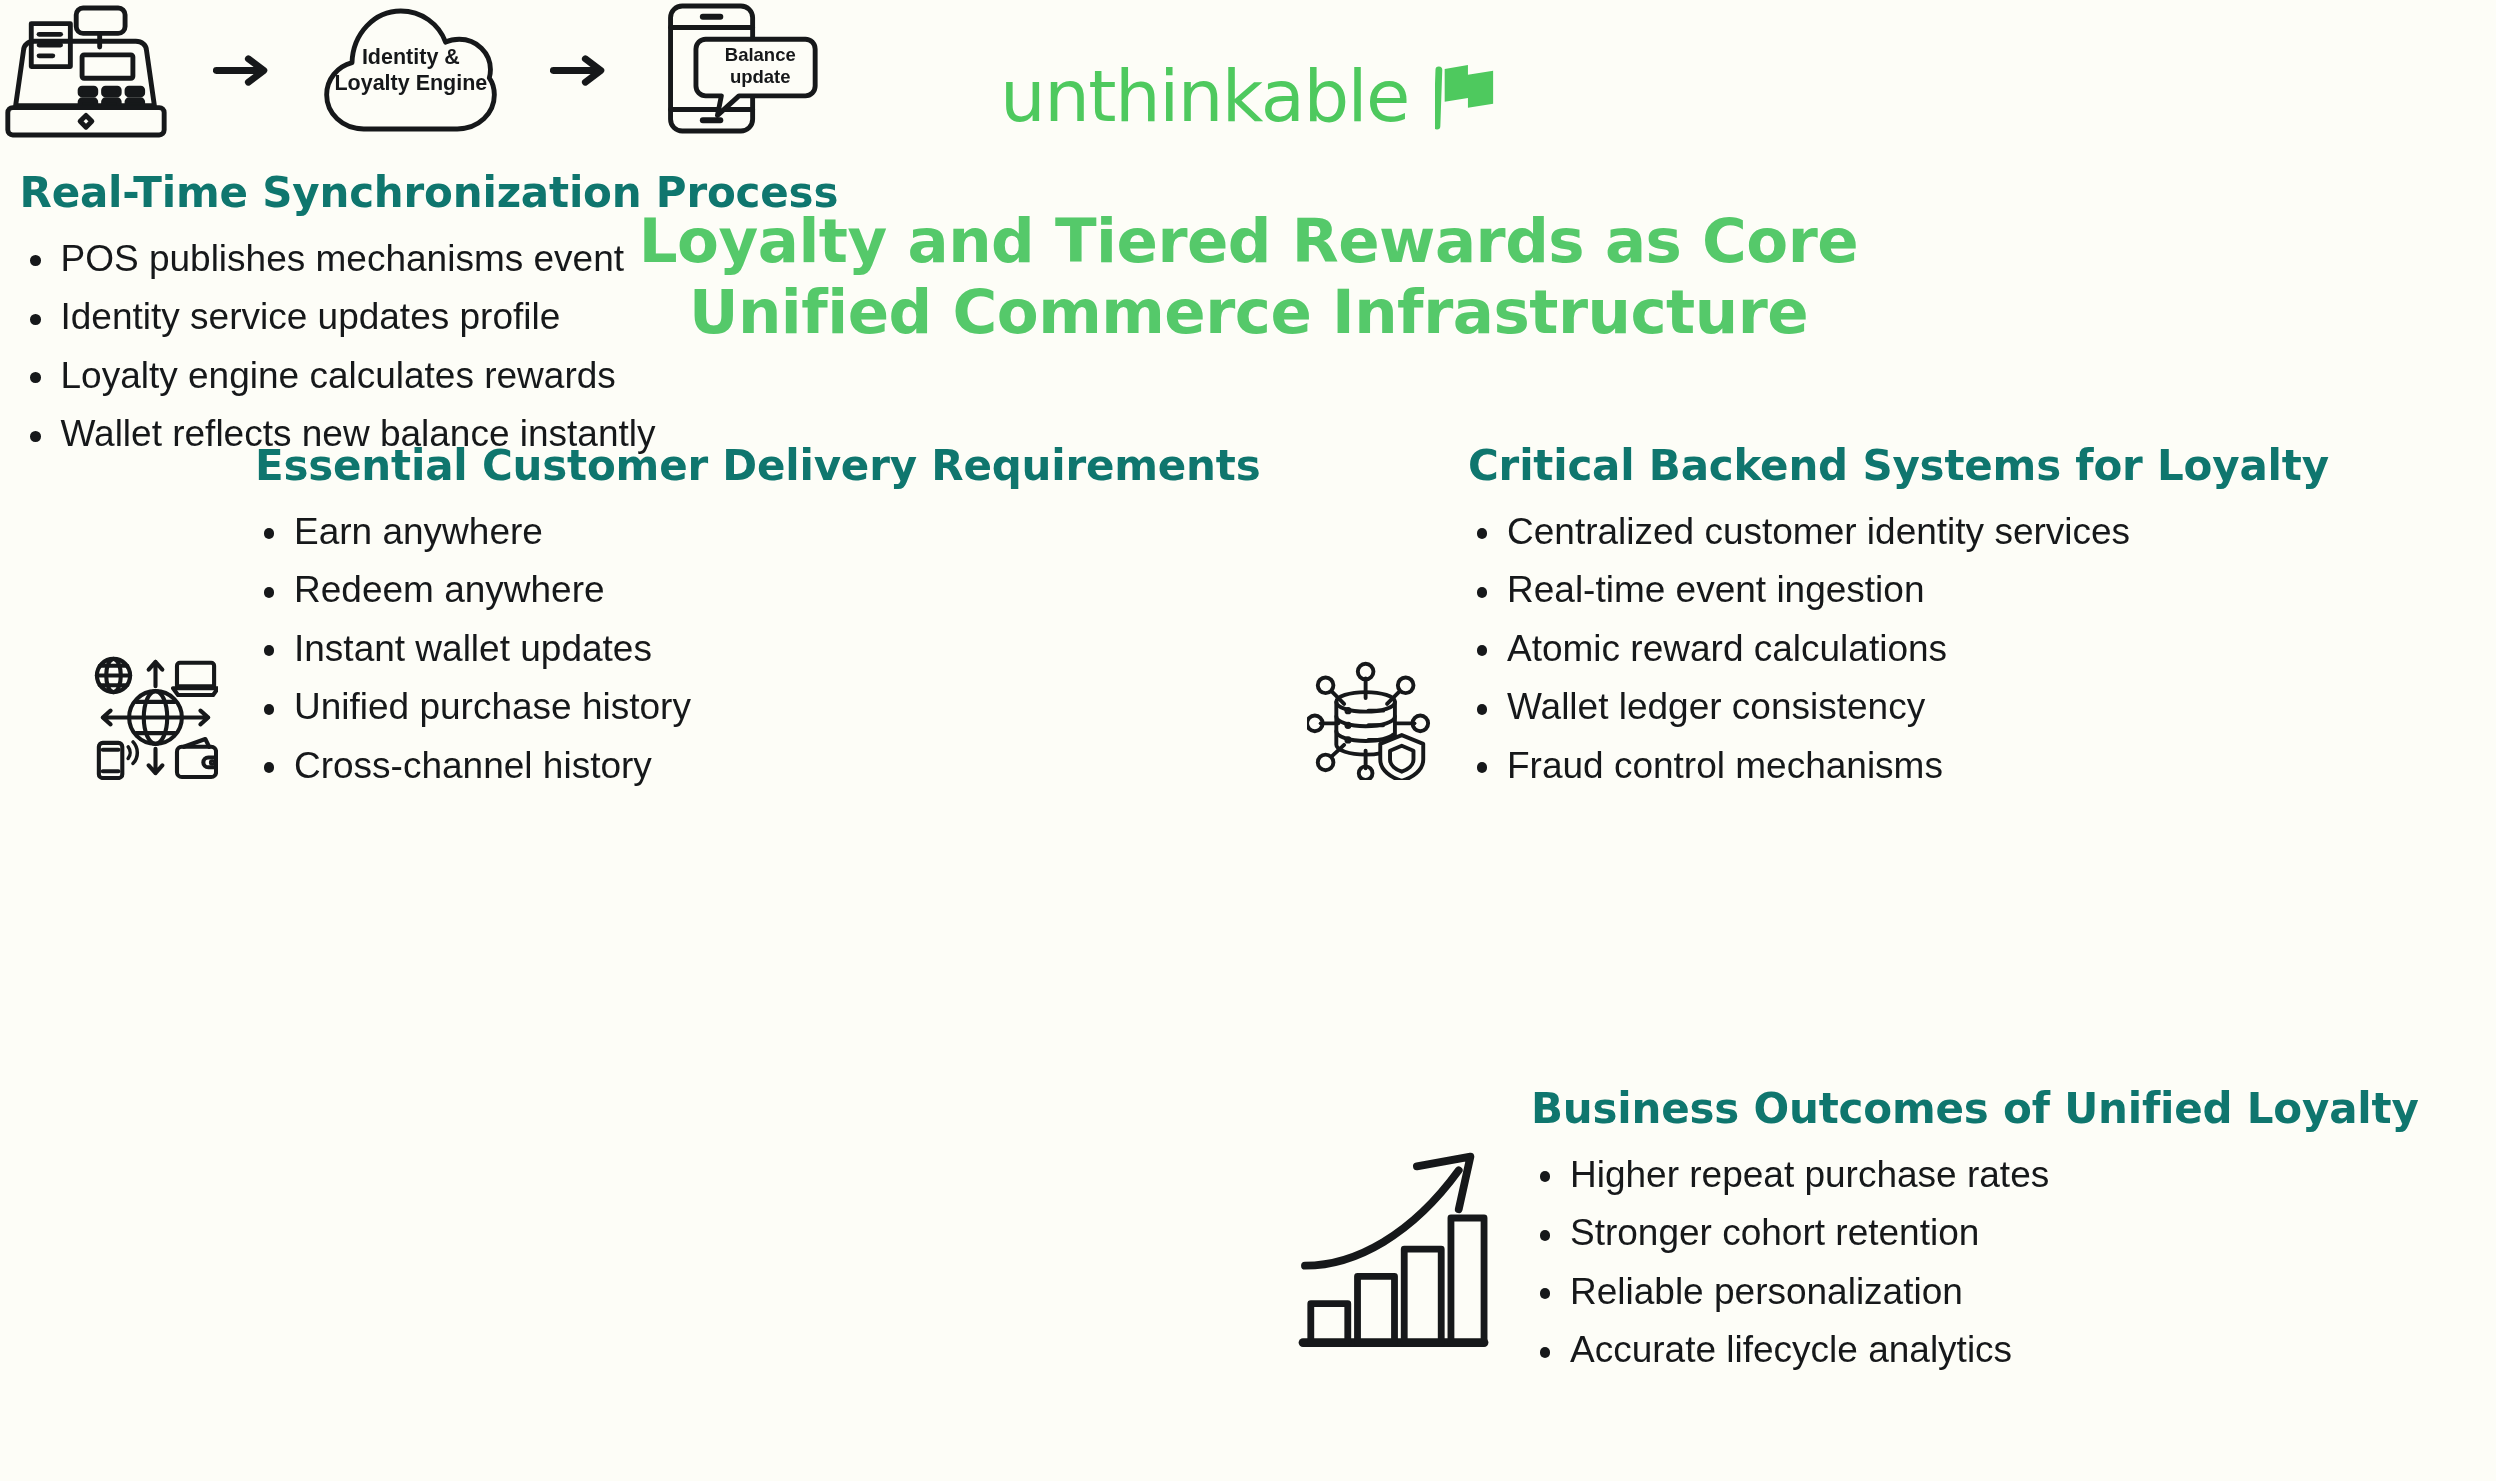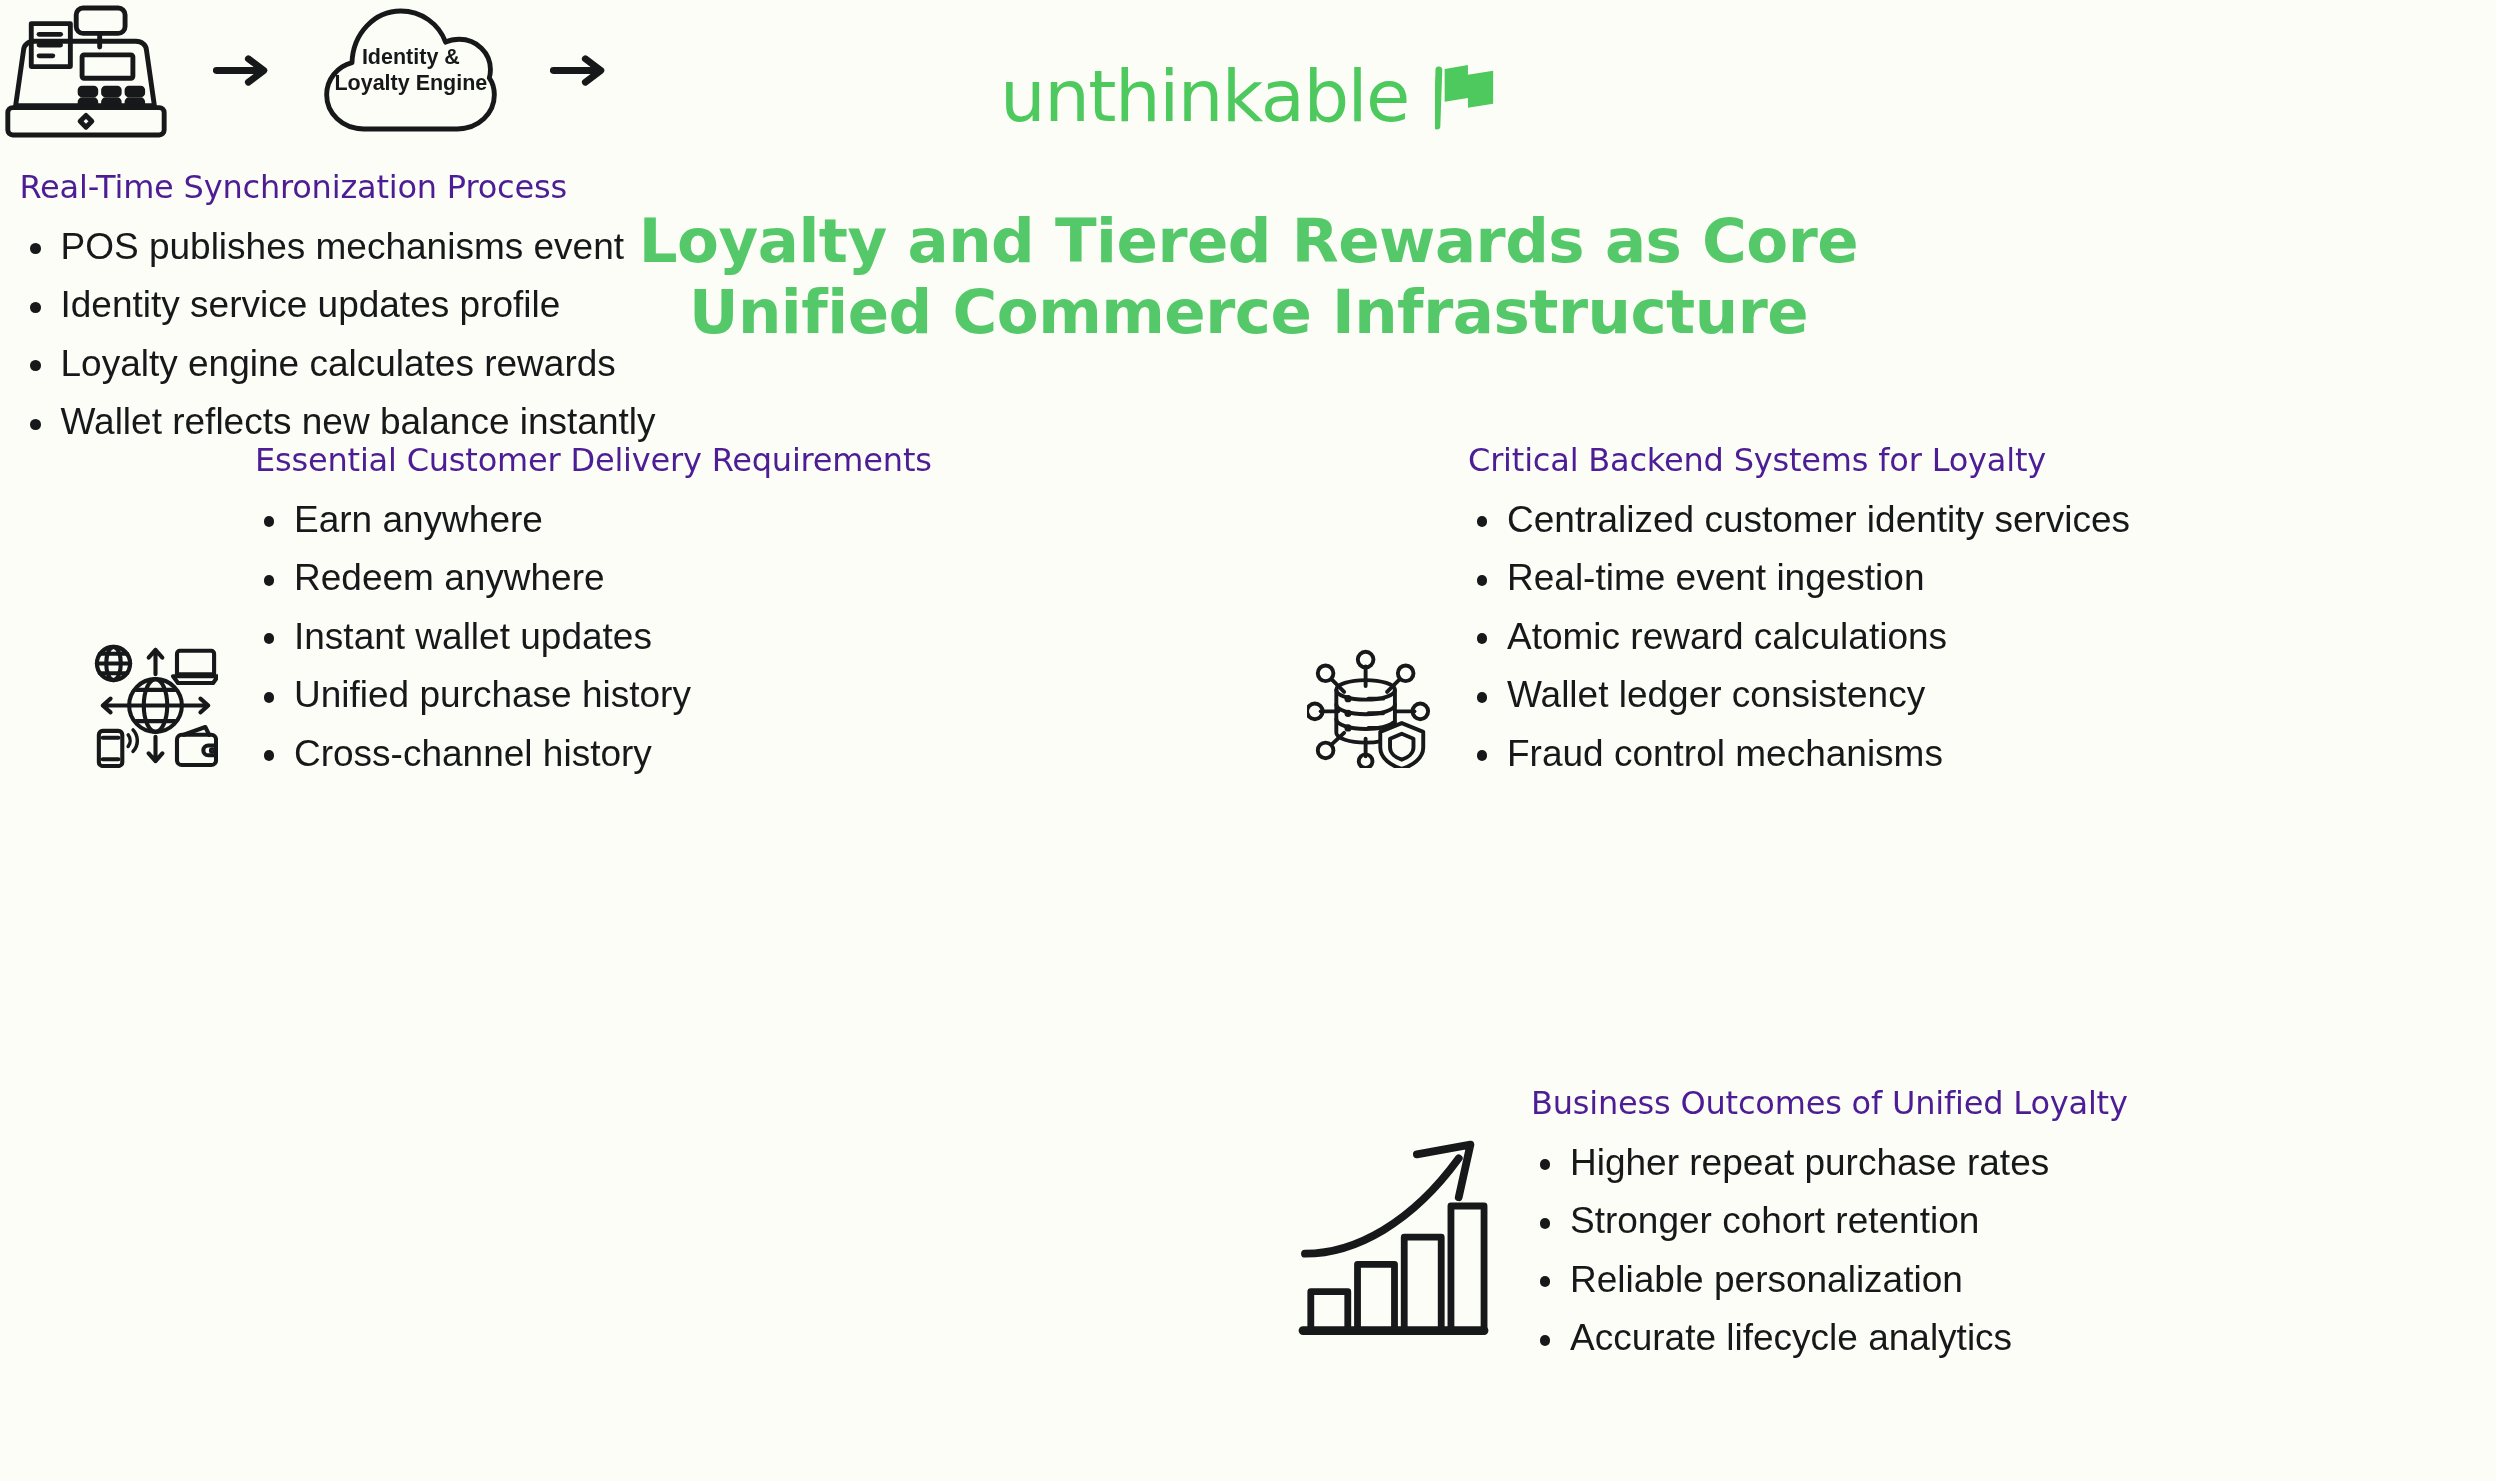--- a/index.html
+++ b/index.html
@@ -31,21 +31,21 @@
     font-family:"DejaVu Sans", sans-serif;
   }
   .title .l2 { display:block; }
 
   
   .block { position:absolute; display:flex; align-items:flex-end; }
   .block .icon { flex:0 0 auto; }
   .block .body { flex:1 1 auto; }
 
   .sec-head {
-    color:#4c1d95; font-weight:normal; font-size:32px;
+    color:#0f766e; font-weight:bold; font-size:42px;
     letter-spacing:-0.2px; line-height:1.2;
     font-family:"DejaVu Sans", sans-serif;
     white-space:nowrap;
   }
 
   ul.bullets { list-style:none; margin-top:21.5px; }
   ul.bullets li {
     position:relative;
     padding-left:39px;
     font-size:37px;
@@ -253,20 +253,34 @@
           <span>Identity &amp;</span>
           <span>Loyalty Engine</span>
         </div>
       </div>
 
       <svg class="arrow" width="59" height="35" viewBox="0 0 60 36" fill="none" stroke="#16181a" stroke-width="7" stroke-linecap="round" stroke-linejoin="round">
         <line x1="3" y1="18" x2="46" y2="18"></line>
         <path d="M36 6 l16 12 l-16 12"></path>
       </svg>
 
+      <div class="phone-holder">
+        <svg width="171" height="137" viewBox="0 0 175 140" fill="none" stroke="#16181a" stroke-width="5" stroke-linecap="round" stroke-linejoin="round">
+          <rect x="20" y="6" width="84" height="128" rx="12" fill="#FDFDF7"></rect>
+          <line x1="20" y1="28" x2="104" y2="28"></line>
+          <line x1="20" y1="112" x2="104" y2="112"></line>
+          <rect x="50" y="14" width="24" height="6" rx="3" fill="#16181a" stroke="none"></rect>
+          <rect x="50" y="120" width="24" height="6" rx="3" fill="#16181a" stroke="none"></rect>
+          <path d="M56 40 h102 a10 10 0 0 1 10 10 v38 a10 10 0 0 1 -10 10 h-68 l-22 20 l4 -20 h-16 a10 10 0 0 1 -10 -10 v-38 a10 10 0 0 1 10 -10 z" fill="#FDFDF7"></path>
+        </svg>
+        <div class="bubble-label" style="left:60px; top:37px; width:99px; height:57px;">
+          <span>Balance</span>
+          <span>update</span>
+        </div>
+      </div>
     </div>
 
     <div class="sec-head">Real-Time Synchronization Process</div>
     <ul class="bullets">
       <li>POS publishes mechanisms event</li>
       <li>Identity service updates profile</li>
       <li>Loyalty engine calculates rewards</li>
       <li>Wallet reflects new balance instantly</li>
     </ul>
   </div>

